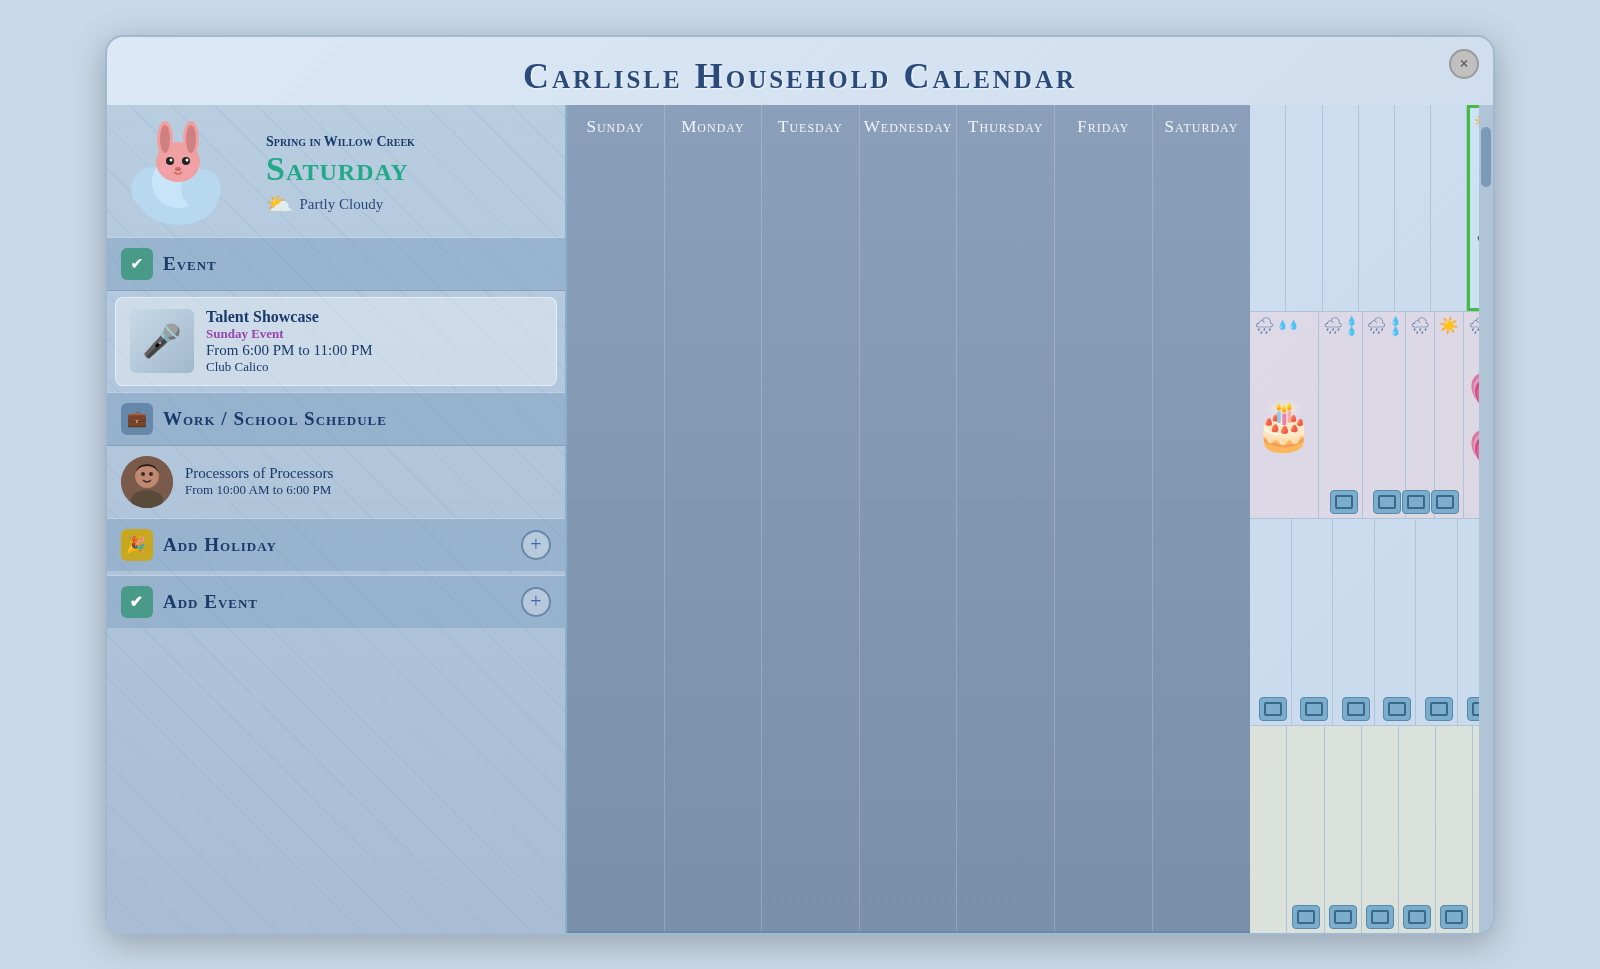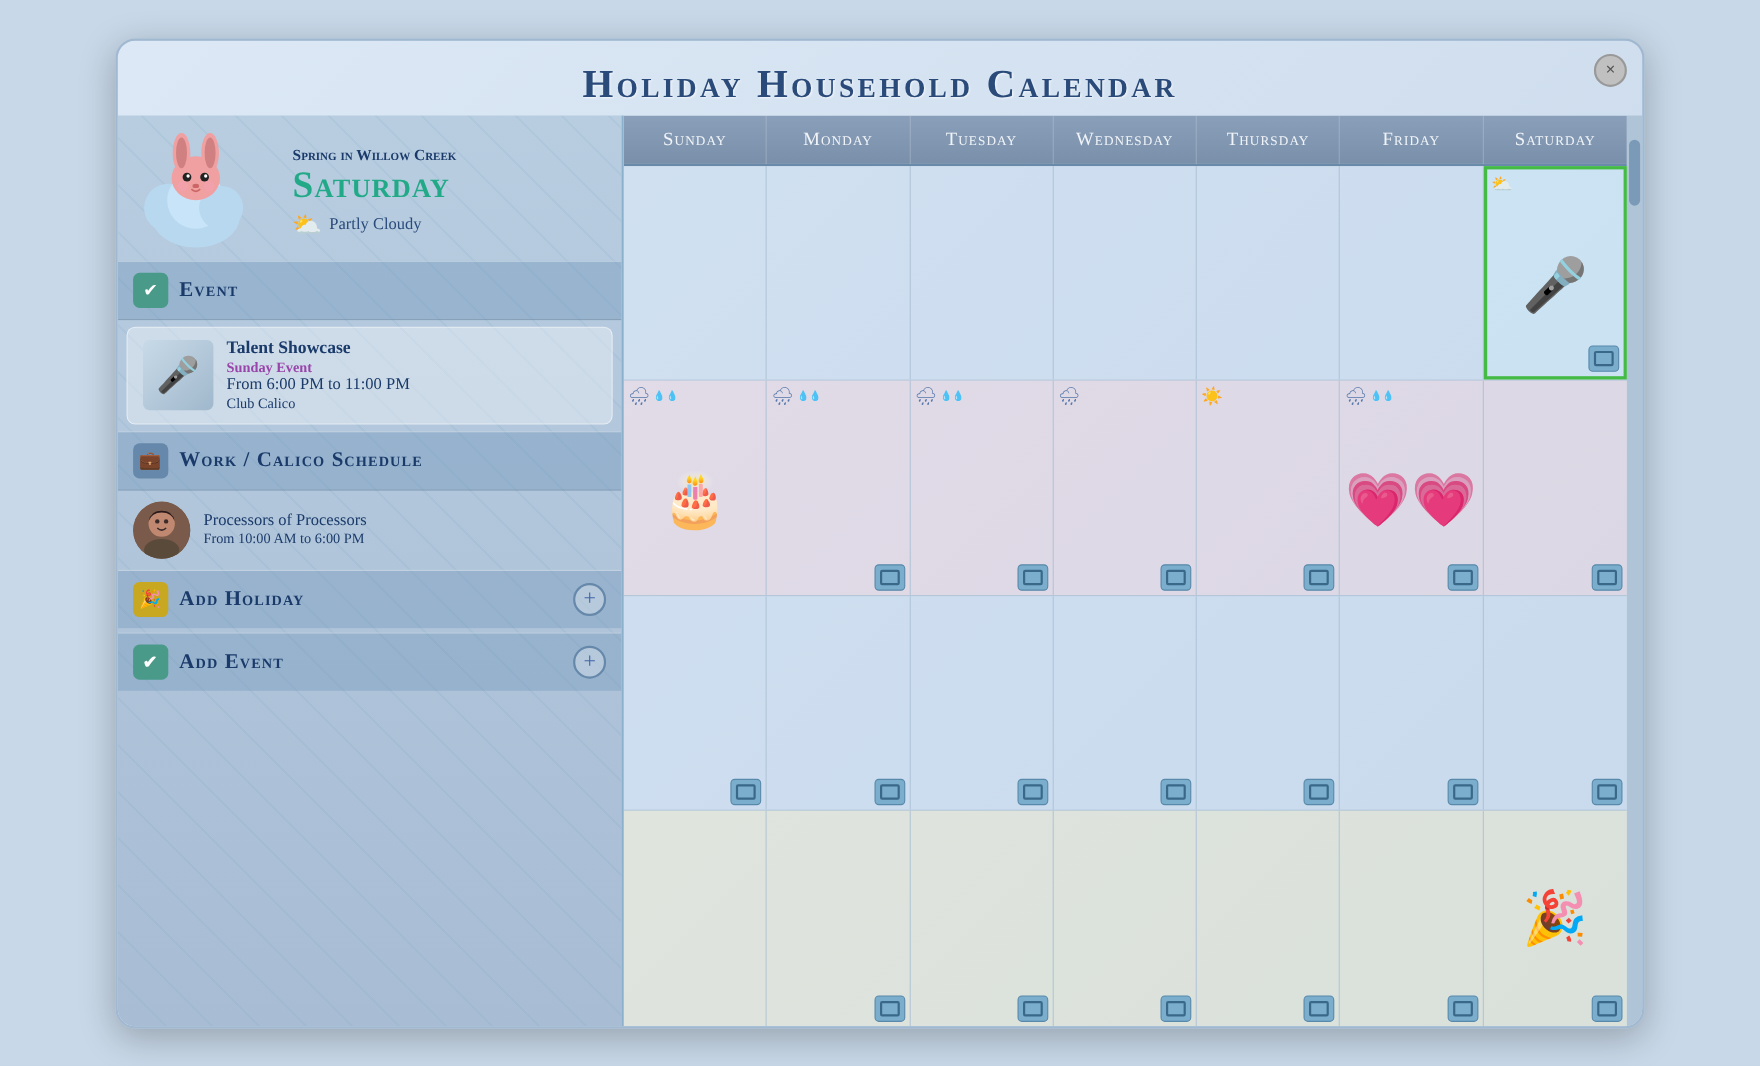--- a/index.html
+++ b/index.html
@@ -297,21 +297,21 @@
       justify-content: center;
       font-size: 20px;
       color: #4466aa;
       background: rgba(255,255,255,0.3);
     }
 
     
     .calendar-area {
       flex: 1;
       display: flex;
-      flex-direction: column;
+      flex-direction: row;
       overflow: hidden;
     }
 
     .day-headers {
       display: grid;
       grid-template-columns: repeat(7, 1fr);
       background: linear-gradient(180deg, #8a9fba 0%, #7a90aa 100%);
       border-bottom: 2px solid #6a8aaa;
     }
 
@@ -441,21 +441,21 @@
 </head>
 <body>
 
 <div class="main-window">
 
   <div class="close-btn">
     <span>×</span>
   </div>
 
   <div class="title-bar">
-    <h1>Holiday Household Calendar</h1>
+    <h1>Carlisle Household Calendar</h1>
   </div>
 
   <div class="content-area">
 
     <div class="sidebar">
       <div class="sidebar-bg-decor"></div>
 
       <div class="mascot-area">
 
         <svg class="bunny" viewBox="0 0 110 110">
@@ -513,21 +513,21 @@
             From <span>6:00  PM</span> to <span>11:00  PM</span>
           </div>
           <div class="event-venue">Club Calico</div>
         </div>
       </div>
 
       <div class="section-header">
         <div class="section-icon">
           <span style="color:white;font-size:16px;">💼</span>
         </div>
-        <span class="section-title">Work / Calico Schedule</span>
+        <span class="section-title">Work / School Schedule</span>
       </div>
 
       <div class="work-card">
         <div class="avatar">
 
           <svg width="52" height="52" viewBox="0 0 52 52">
             <circle cx="26" cy="26" r="26" fill="#7a5a4a"></circle>
             <circle cx="26" cy="20" r="12" fill="#c08870"></circle>
             <ellipse cx="26" cy="44" rx="16" ry="10" fill="#5a4a3a"></ellipse>
             <circle cx="22" cy="18" r="2" fill="#3a2a2a"></circle>

